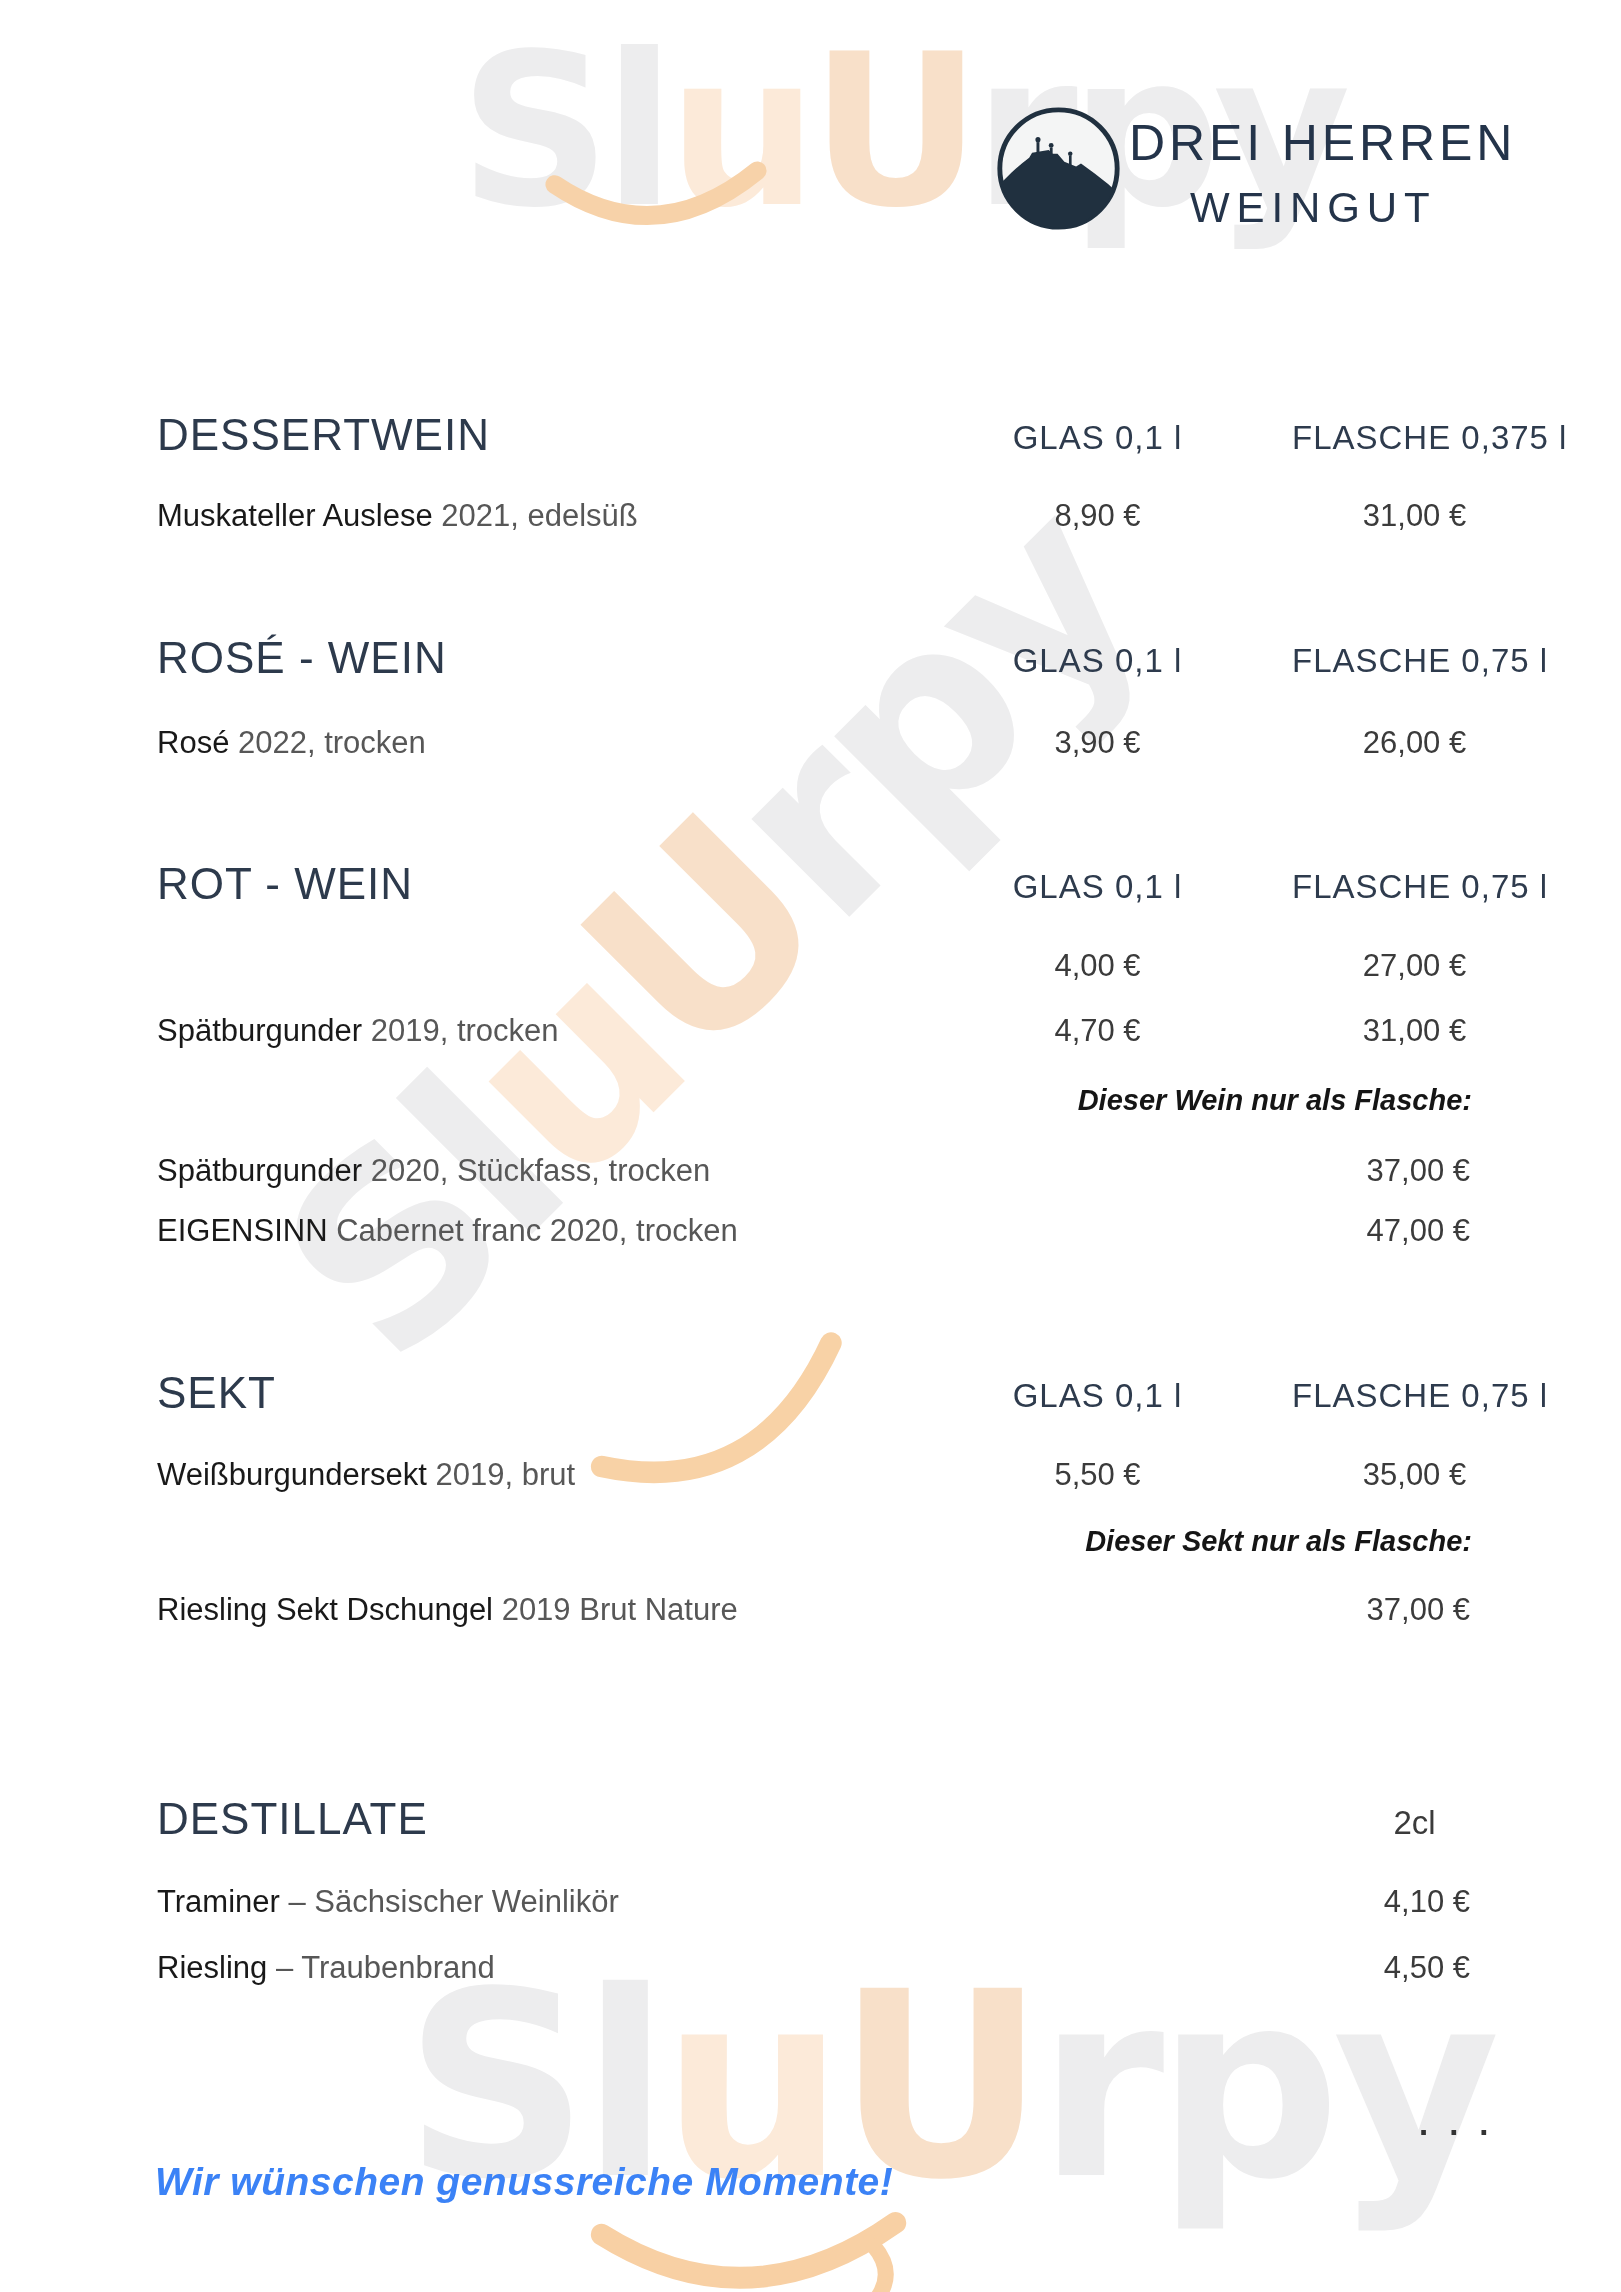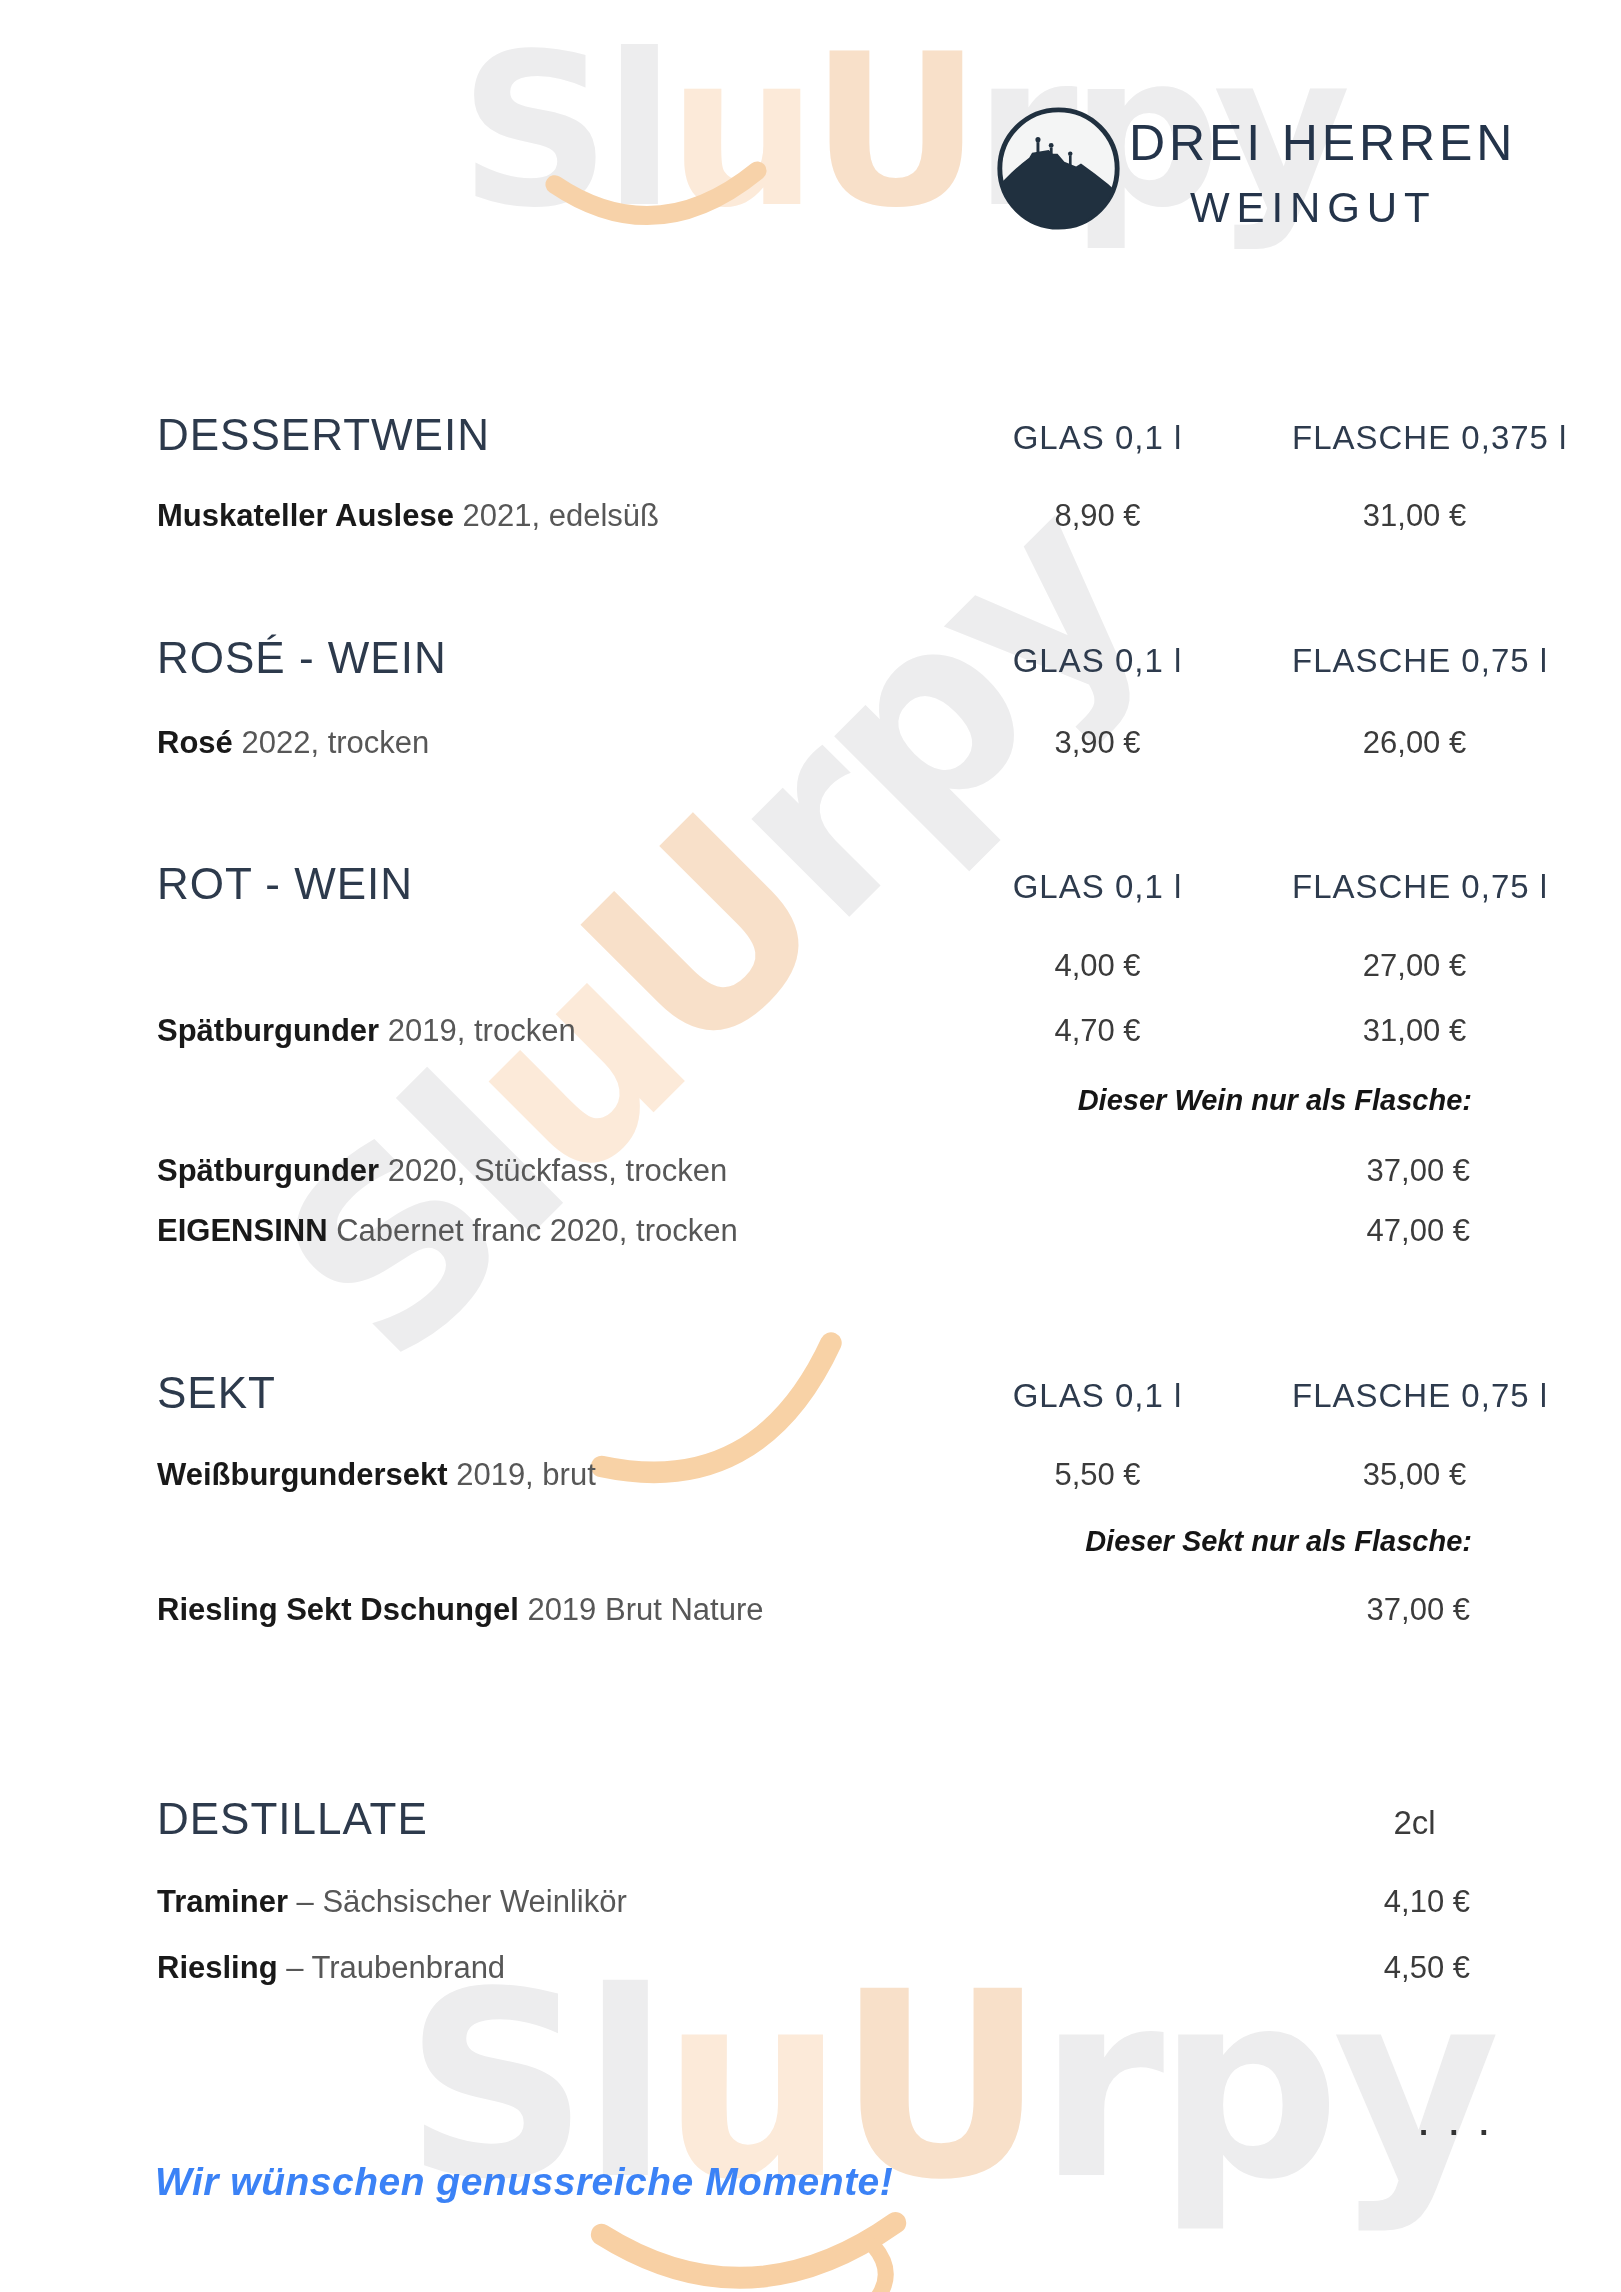--- a/index.html
+++ b/index.html
@@ -38,21 +38,21 @@
     letter-spacing:1px;color:#2d3a4c;
   }
   .col-h{
     position:absolute;top:8.8px;width:245px;font-size:33px;color:#2e3b4d;
     letter-spacing:1px;text-align:center;white-space:nowrap;
   }
   .col-glas{left:975px;}
   .col-flasche{left:1292px;}
   .row{position:absolute;left:0;width:1621px;height:43px;font-size:31px;}
   .nmline{position:absolute;left:157px;white-space:nowrap;}
-  .nm{font-weight:bold;color:#191919;}
+  .nm{font-weight:normal;color:#191919;}
   .dt{color:#575757;}
   .price{position:absolute;width:245px;text-align:center;color:#3b3b3b;white-space:nowrap;}
   .price.glas{left:975px;}
   .price.flasche{left:1292px;}
   .price.only{left:1225px;width:245px;text-align:right;}
   .note{
     position:absolute;left:882px;width:590px;text-align:right;font-size:29px;
     font-weight:bold;font-style:italic;color:#151515;white-space:nowrap;
   }
   .unit{position:absolute;left:1292px;width:245px;text-align:center;font-size:33px;color:#3b3b3b;}

